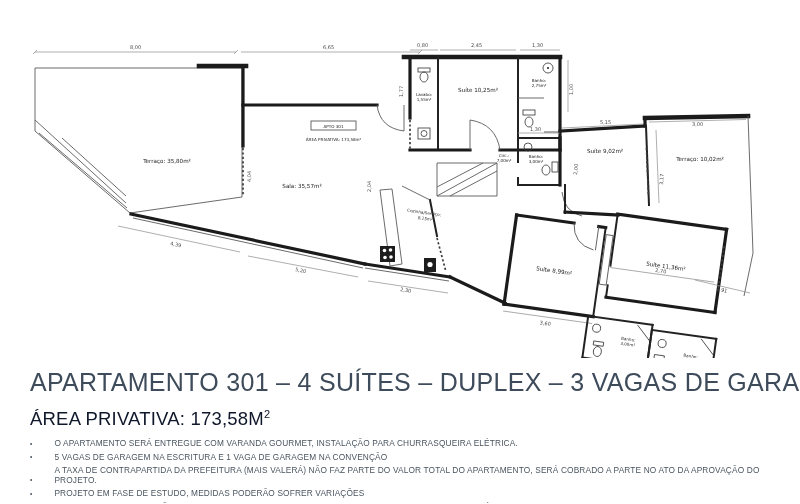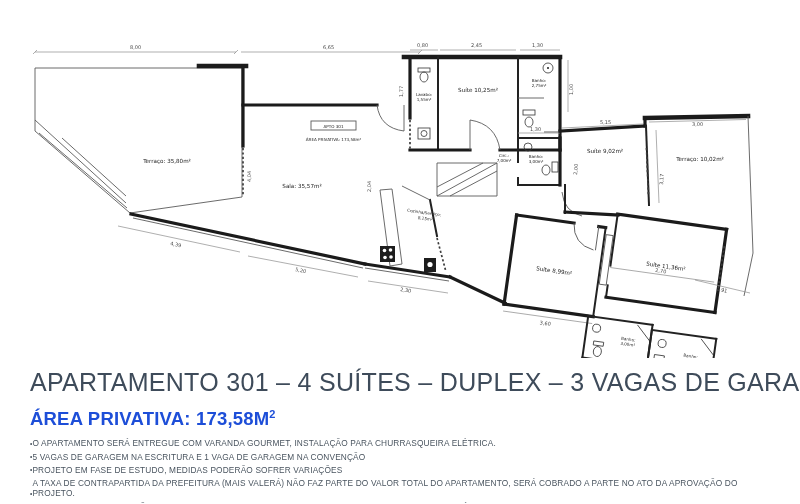--- a/index.html
+++ b/index.html
@@ -13,24 +13,24 @@
   .thin{stroke:#5a5a5a;fill:none;stroke-width:0.9;}
   .thin-lt{stroke:#8d8d8d;fill:none;stroke-width:0.7;}
   .hatch{stroke:#3c3c3c;fill:none;stroke-width:1.7;stroke-dasharray:2.2 2.2;}
   .dim{font-family:"DejaVu Sans",sans-serif;font-size:5px;fill:#4a4a4a;}
   .room{font-family:"DejaVu Sans",sans-serif;font-size:5.6px;fill:#222;}
   .room-sm{font-family:"DejaVu Sans",sans-serif;font-size:4.1px;fill:#222;}
   .fix{stroke:#333;fill:none;stroke-width:0.8;}
   .fixd{fill:#1d1d1d;stroke:none;}
   .info{padding:8px 30px 0 30px;}
   h1{font-size:25px;font-weight:400;letter-spacing:.3px;margin:2px 0 11px 0;color:#3e4b5a;white-space:nowrap;}
-  h2{font-size:18.5px;font-weight:700;letter-spacing:.2px;margin:0 0 8px 0;color:#1d4ed8;}
+  h2{font-size:18.5px;font-weight:400;letter-spacing:.2px;margin:0 0 8px 0;color:#0f172a;}
   h2 sup{font-size:11px;}
   ul{list-style:none;margin:0;padding:0;}
-  li{font-size:8.3px;letter-spacing:.15px;color:#49545f;display:flex;gap:0;margin:0 0 3.4px 0;align-items:flex-end;}
+  li{font-size:8.3px;letter-spacing:.15px;color:#49545f;display:flex;gap:22px;margin:0 0 3.4px 0;align-items:flex-end;}
   .blt{font-size:6.5px;line-height:9.5px;flex:0 0 auto;color:#49545f;}
 </style>
 </head>
 <body>
 
 <div class="plan">
 <svg width="800" height="358" viewBox="0 0 800 358">
 
   <g>
     <line class="thin-lt" x1="35" y1="52" x2="236" y2="52"></line>
@@ -274,24 +274,24 @@
     <li>
         <span class="blt">•</span>
         <span>O APARTAMENTO SERÁ ENTREGUE COM VARANDA GOURMET, INSTALAÇÃO PARA CHURRASQUEIRA ELÉTRICA.</span>
       </li>
     <li>
         <span class="blt">•</span>
         <span>5 VAGAS DE GARAGEM NA ESCRITURA E 1 VAGA DE GARAGEM NA CONVENÇÃO</span>
       </li>
     <li>
         <span class="blt">•</span>
+        <span>A TAXA DE CONTRAPARTIDA DA PREFEITURA (MAIS VALERÁ) NÃO FAZ PARTE DO VALOR TOTAL DO APARTAMENTO, SERÁ COBRADO A PARTE NO ATO DA APROVAÇÃO DO PROJETO.</span>
+      </li>
+    <li>
+        <span class="blt">•</span>
         <span>PROJETO EM FASE DE ESTUDO, MEDIDAS PODERÃO SOFRER VARIAÇÕES</span>
-      </li>
-    <li>
-        <span class="blt">•</span>
-        <span>A TAXA DE CONTRAPARTIDA DA PREFEITURA (MAIS VALERÁ) NÃO FAZ PARTE DO VALOR TOTAL DO APARTAMENTO, SERÁ COBRADO A PARTE NO ATO DA APROVAÇÃO DO PROJETO.</span>
       </li>
     <li>
         <span class="blt">•</span>
         <span>CHURRASQUEIRA A CARVÃO INCLUIDO NO TERRAÇO EM LOCAL AINDA A SER DEFINIDO E PISCINA SERÁ COBRADO A PARTE COMO KIT.</span>
       </li>
   </ul>
 </div>
 
 </body></html>

